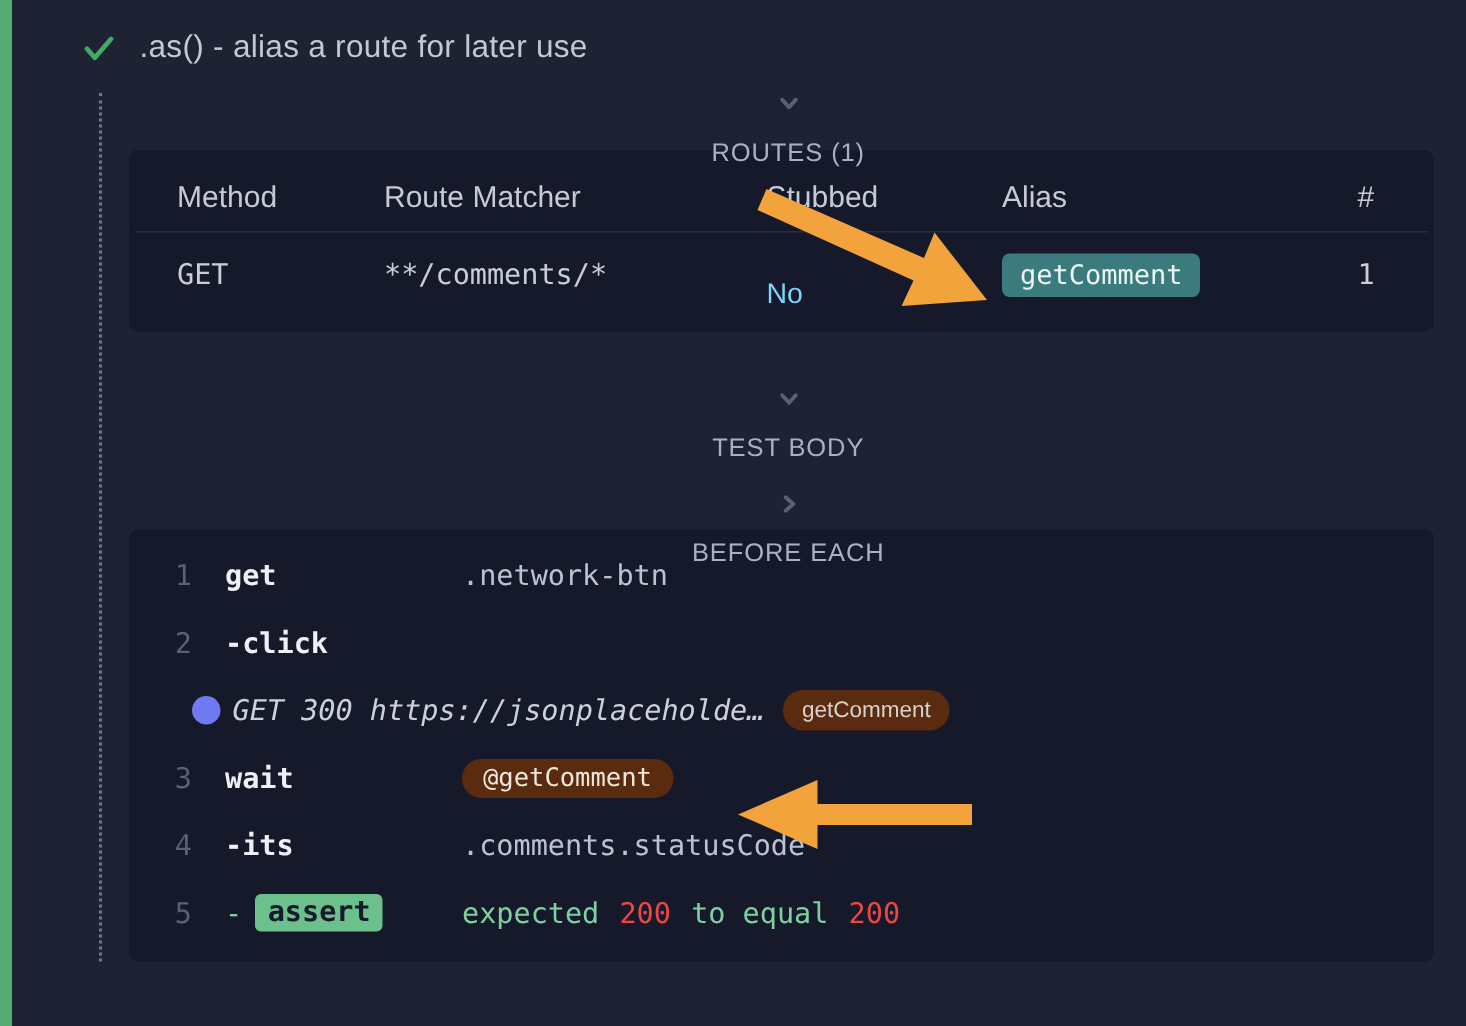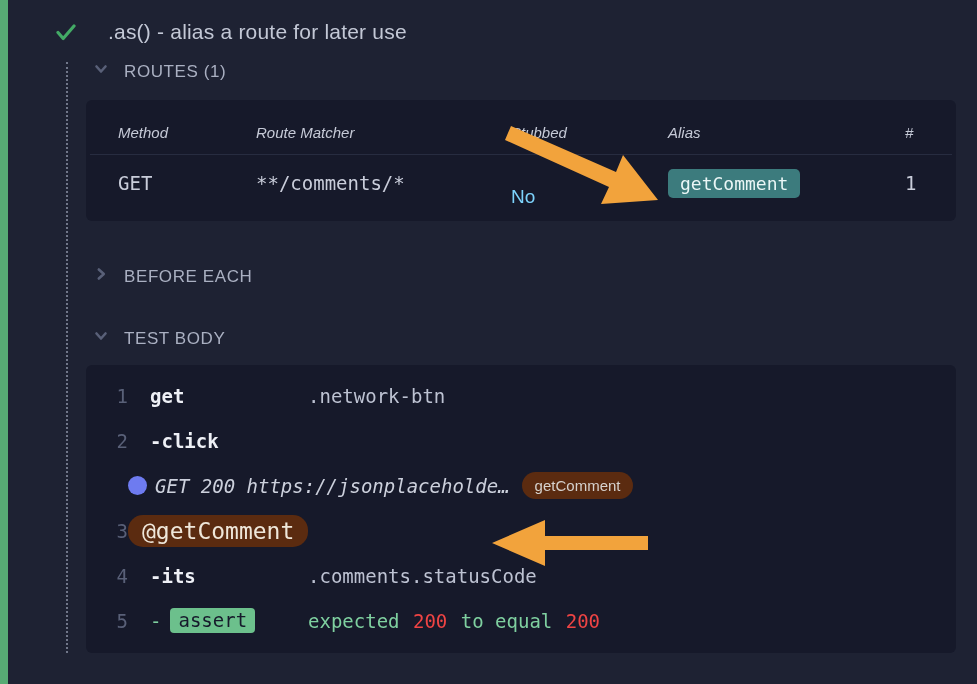--- a/index.html
+++ b/index.html
@@ -10,34 +10,34 @@
     position:relative;
     color:#c3c8d6;
   }
   .pass-bar {
     position:absolute; left:0; top:0; bottom:0; width:8px;
     background:#57ab74;
   }
   .content { position:relative; padding:16px 20px 0 56px; }
 
   
-  .title-row { display:flex; align-items:center; gap:32px; height:32px; }
+  .title-row { display:flex; align-items:center; gap:17px; height:32px; }
   .check-icon { width:20px; height:18px; flex:none; display:flex; align-items:center; }
   .test-title { font-size:21px; color:#c3c8d6; letter-spacing:.2px; }
 
   
   .collapsibles {
     margin-left:10px; margin-top:14px;
     border-left:2px dotted #71778a;
     padding-left:18px;
   }
 
   .section-header {
-    display:flex; align-items:flex-start; gap:16px;
-    padding-left:8px; height:24px; cursor:pointer;
+    display:flex; align-items:center; gap:16px;
+    padding-left:8px; height:24px; cursor:pointer;flex-direction:column;
   }
   .section-header .chev { width:14px; height:14px; flex:none; }
   .section-label {
     font-size:17px; color:#aab0c2; letter-spacing:.6px;
   }
   .hdr-routes { margin-top:14px; margin-bottom:14px; }
   .hdr-before { margin-top:46px; }
   .hdr-testbody { margin-top:38px; margin-bottom:12px; }
 
   .panel {
@@ -48,21 +48,21 @@
 
   
   .routes-panel { padding:10px 0 10px 0; }
   .routes-grid {
     display:grid;
     grid-template-columns:138px 255px 157px 237px 1fr;
     align-items:center;
     padding:0 28px 0 32px;
   }
   .routes-head { height:44px; }
-  .routes-head > div { font-size:15px; color:#c6cad7;font-style:italic; }
+  .routes-head > div { font-size:20px; color:#c6cad7; }
   .routes-divider { height:1px; background:#272c40; margin:0 4px; }
   .routes-row { height:56px; }
   .cell-mono { font-size:19px; color:#c9cdda; font-family:"DejaVu Sans Mono", monospace; }
   .cell-sans { font-size:19px; color:#7dd3fc;margin-top:28px; }
   .col-count { text-align:right; padding-right:22px; }
   .alias-badge {
     display:inline-block;
     background:#3c7b7d; color:#eaf6f6;
     font-family:"DejaVu Sans Mono", monospace;
     font-size:18px; padding:4px 12px; border-radius:5px;
@@ -95,27 +95,27 @@
   }
   .pill-brown-sans {
     background:#5b2b10; color:#d6d2ce;
     font-family:"Liberation Sans", sans-serif; font-style:normal;
     font-size:15px; padding:5px 13px; border-radius:14px;
     white-space:nowrap;
   }
   .pill-brown-mono {
     background:#5b2b10; color:#efe7da;
     font-family:"DejaVu Sans Mono", monospace;
-    font-size:23px; padding:3px 14px; border-radius:15px;
+    font-size:17px; padding:3px 14px; border-radius:15px;
     white-space:nowrap;
   }
   .assert-dash { color:#7fd0a0; font-weight:normal; }
   .assert-badge {
     background:#6cc08c; color:#161a2b;
-    font-weight:normal; font-size:19px;
+    font-weight:bold; font-size:19px;
     padding:1px 8px 2px 8px; border-radius:4px;
   }
   .assert-msg { color:#7fd0a0; }
   .assert-msg .seg-bold { font-weight:normal; color:#ef4444; padding:0 2px; }
 
   .arrow-overlay {
     position:absolute; left:0; top:0; width:977px; height:684px;
     pointer-events:none; z-index:5;
   }
 </style>
@@ -159,63 +159,64 @@
         <div class="cell-mono">GET</div>
         <div class="cell-mono">**/comments/*</div>
         <div class="cell-sans">No</div>
         <div>
           <span class="alias-badge">getComment</span>
         </div>
         <div class="cell-mono col-count">1</div>
       </div>
     </div>
 
+    <div class="section-header hdr-testbody">
+      <span class="chev">
+        <svg width="14" height="14" viewBox="0 0 14 14">
+          <path d="M2.5 4.5 L7 9.5 L11.5 4.5" fill="none" stroke="#596078" stroke-width="2.6" stroke-linecap="round" stroke-linejoin="round"></path>
+        </svg>
+      </span>
+      <span class="section-label">TEST BODY</span>
+    </div>
+
     <div class="section-header hdr-before">
       <span class="chev">
         <svg width="14" height="14" viewBox="0 0 14 14">
           <path d="M4.8 2.5 L9.8 7 L4.8 11.5" fill="none" stroke="#596078" stroke-width="2.6" stroke-linecap="round" stroke-linejoin="round"></path>
         </svg>
       </span>
       <span class="section-label">BEFORE EACH</span>
     </div>
 
-    <div class="section-header hdr-testbody">
-      <span class="chev">
-        <svg width="14" height="14" viewBox="0 0 14 14">
-          <path d="M2.5 4.5 L7 9.5 L11.5 4.5" fill="none" stroke="#596078" stroke-width="2.6" stroke-linecap="round" stroke-linejoin="round"></path>
-        </svg>
-      </span>
-      <span class="section-label">TEST BODY</span>
-    </div>
-
     <div class="panel cmd-panel">
 
       <div class="cmd-row">
         <span class="cmd-num">1</span>
         <span class="cmd-name">get</span>
         <span class="cmd-msg">.network-btn</span>
       </div>
 
       <div class="cmd-row">
         <span class="cmd-num">2</span>
         <span class="cmd-name">-click</span>
         <span class="cmd-msg"></span>
       </div>
 
       <div class="cmd-row">
         <span class="cmd-num"></span>
         <span class="cmd-msg">
           <span class="xhr-dot"></span>
-          <span class="event-msg">GET 200 https://jsonplaceholde…</span>
+          <span class="event-msg">GET 300 https://jsonplaceholde…</span>
           <span class="pill-brown-sans">getComment</span>
         </span>
       </div>
 
       <div class="cmd-row">
         <span class="cmd-num">3</span>
+        <span class="cmd-name">wait</span>
         <span class="cmd-msg">
           <span class="pill-brown-mono">@getComment</span>
         </span>
       </div>
 
       <div class="cmd-row">
         <span class="cmd-num">4</span>
         <span class="cmd-name">-its</span>
         <span class="cmd-msg">.comments.statusCode</span>
       </div>

